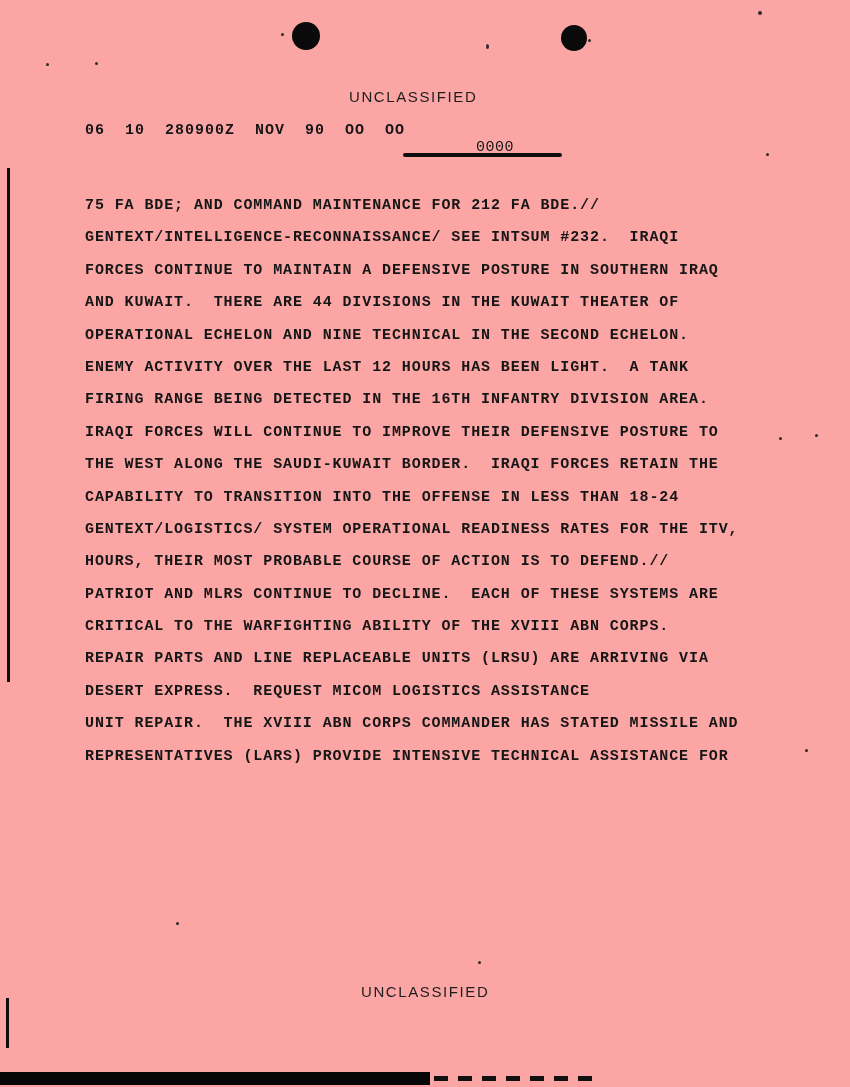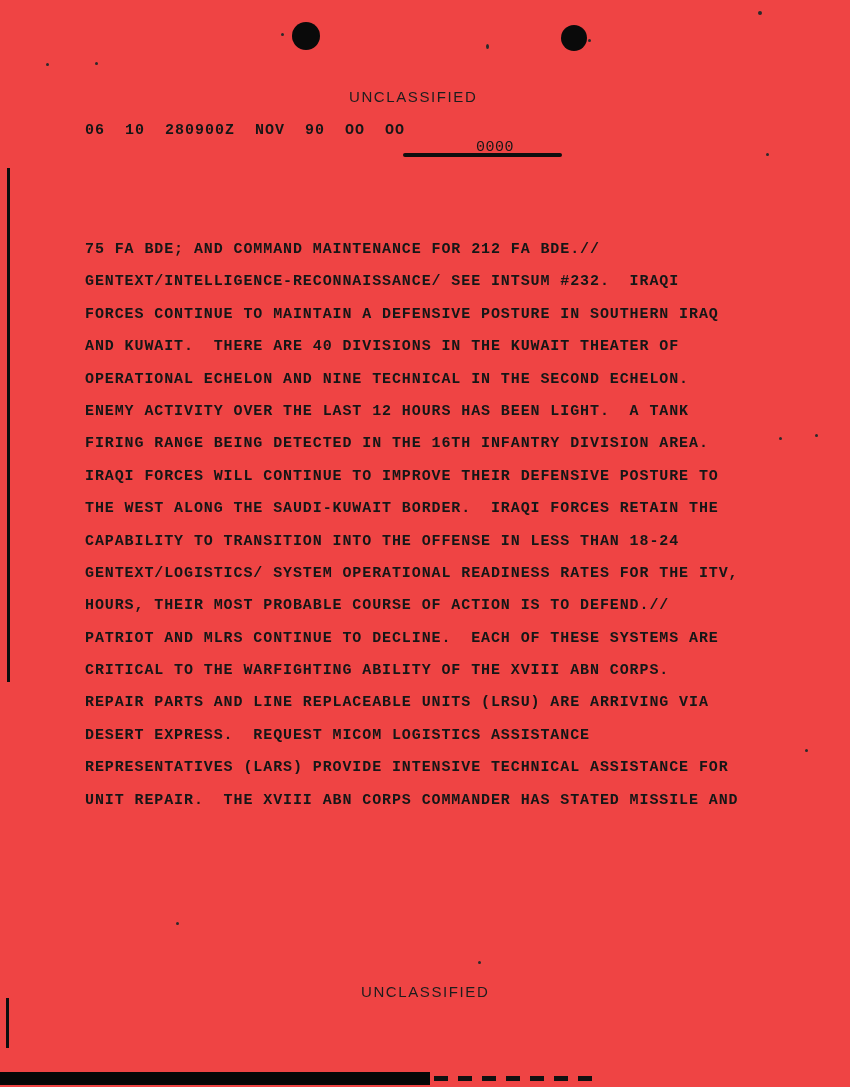--- a/index.html
+++ b/index.html
@@ -5,21 +5,21 @@
   html, body {
     margin: 0;
     padding: 0;
     background: #e8e8e8;
   }
   .page {
     position: relative;
     width: 850px;
     height: 1087px;
     margin: 0 auto;
-    background: #ef4444;
+    background: #fca5a5;
     overflow: hidden;
     font-family: "Liberation Mono", monospace;
     color: #161616;
   }
   
   .hole-punch {
     position: absolute;
     background: #0a0a0a;
     border-radius: 50%;
   }
@@ -71,21 +71,20 @@
     background: #0e0e0e;
     border-radius: 2px;
   }
 
   
   .body-text {
     position: absolute;
     left: 85px;
     top: 190px;
     width: 700px;
-    margin-top: 44px;
   }
   .body-line {
     font-size: 15px;
     font-weight: bold;
     letter-spacing: 0.9px;
     line-height: 32.4px;
     height: 32.4px;
     white-space: pre;
   }
 
@@ -146,35 +145,35 @@
     <span class="redaction">
       <span>0000</span>
       <span class="strike-line"></span>
     </span>
   </div>
 
   <div class="body-text">
     <div class="body-line">75 FA BDE; AND COMMAND MAINTENANCE FOR 212 FA BDE.//</div>
     <div class="body-line">GENTEXT/INTELLIGENCE-RECONNAISSANCE/ SEE INTSUM #232.  IRAQI</div>
     <div class="body-line">FORCES CONTINUE TO MAINTAIN A DEFENSIVE POSTURE IN SOUTHERN IRAQ</div>
-    <div class="body-line">AND KUWAIT.  THERE ARE 40 DIVISIONS IN THE KUWAIT THEATER OF</div>
+    <div class="body-line">AND KUWAIT.  THERE ARE 44 DIVISIONS IN THE KUWAIT THEATER OF</div>
     <div class="body-line">OPERATIONAL ECHELON AND NINE TECHNICAL IN THE SECOND ECHELON.</div>
     <div class="body-line">ENEMY ACTIVITY OVER THE LAST 12 HOURS HAS BEEN LIGHT.  A TANK</div>
     <div class="body-line">FIRING RANGE BEING DETECTED IN THE 16TH INFANTRY DIVISION AREA.</div>
     <div class="body-line">IRAQI FORCES WILL CONTINUE TO IMPROVE THEIR DEFENSIVE POSTURE TO</div>
     <div class="body-line">THE WEST ALONG THE SAUDI-KUWAIT BORDER.  IRAQI FORCES RETAIN THE</div>
     <div class="body-line">CAPABILITY TO TRANSITION INTO THE OFFENSE IN LESS THAN 18-24</div>
     <div class="body-line">GENTEXT/LOGISTICS/ SYSTEM OPERATIONAL READINESS RATES FOR THE ITV,</div>
     <div class="body-line">HOURS, THEIR MOST PROBABLE COURSE OF ACTION IS TO DEFEND.//</div>
     <div class="body-line">PATRIOT AND MLRS CONTINUE TO DECLINE.  EACH OF THESE SYSTEMS ARE</div>
     <div class="body-line">CRITICAL TO THE WARFIGHTING ABILITY OF THE XVIII ABN CORPS.</div>
     <div class="body-line">REPAIR PARTS AND LINE REPLACEABLE UNITS (LRSU) ARE ARRIVING VIA</div>
     <div class="body-line">DESERT EXPRESS.  REQUEST MICOM LOGISTICS ASSISTANCE</div>
+    <div class="body-line">UNIT REPAIR.  THE XVIII ABN CORPS COMMANDER HAS STATED MISSILE AND</div>
     <div class="body-line">REPRESENTATIVES (LARS) PROVIDE INTENSIVE TECHNICAL ASSISTANCE FOR</div>
-    <div class="body-line">UNIT REPAIR.  THE XVIII ABN CORPS COMMANDER HAS STATED MISSILE AND</div>
   </div>
 
   <div class="classification bottom">UNCLASSIFIED</div>
 
   <div class="edge-line mid"></div>
   <div class="edge-line low"></div>
   <div class="bottom-bar"></div>
   <div class="bottom-bar-dashes"></div>
 
 </div>

